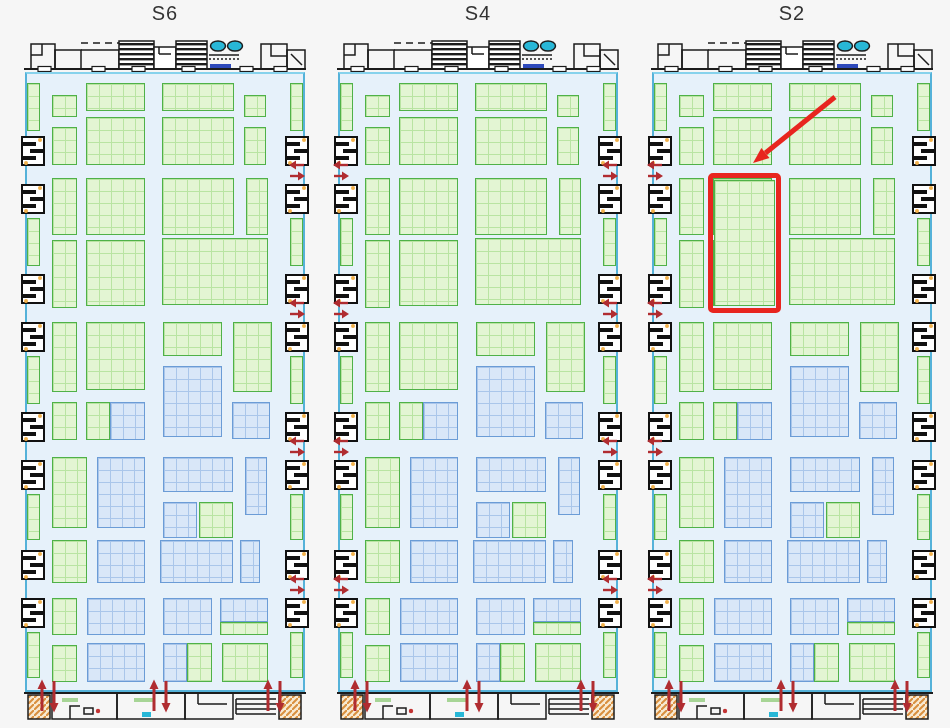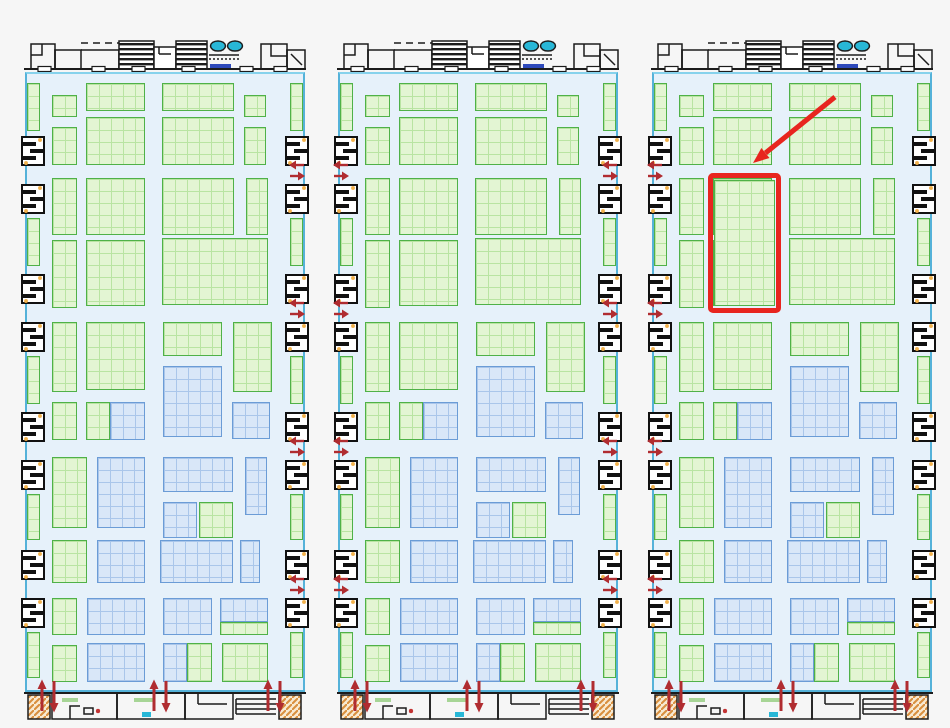--- a/index.html
+++ b/index.html
@@ -30,20 +30,21 @@
   .hl-box{position:absolute;box-sizing:border-box;border:5px solid #e8251f;border-radius:5px;z-index:6;}
   .hl-text{position:absolute;display:flex;flex-direction:column;align-items:center;justify-content:center;
            color:#e8251f;font-size:22px;line-height:27px;font-weight:600;z-index:7;letter-spacing:2px;}
   .annot{position:absolute;left:0;top:0;z-index:8;pointer-events:none;}
 </style>
 </head>
 <body>
 
 <div class="canvas">
   <section class="panel" style="left: 22px;">
+    <h2 class="title">S6</h2>
     <div class="plan">
         <div class="strip top">
 <svg width="286" height="34" viewBox="0 0 286 34">
  <defs>
   <pattern id="cmb0" width="6" height="5" patternUnits="userSpaceOnUse">
     <rect width="6" height="5" fill="#ffffff"></rect>
                 <rect width="6" height="2.4" fill="#1c1c1c"></rect>
   </pattern>
  </defs>
  <g stroke="#1c1c1c" stroke-width="1.5" fill="none">
@@ -323,20 +324,21 @@
  <g stroke="#b02c30" stroke-width="3" fill="#b02c30">
   <line x1="6" y1="33" x2="6" y2="9"></line>
               <path d="M1.5 11 L6 1.5 L10.5 11 z" stroke="none"></path>
   <line x1="18" y1="3" x2="18" y2="27"></line>
               <path d="M13.5 25 L18 34.5 L22.5 25 z" stroke="none"></path>
  </g>
 </svg></div>
       </div>
   </section>
   <section class="panel" style="left: 335px;">
+    <h2 class="title">S4</h2>
     <div class="plan">
         <div class="strip top">
 <svg width="286" height="34" viewBox="0 0 286 34">
  <defs>
   <pattern id="cmb1" width="6" height="5" patternUnits="userSpaceOnUse">
     <rect width="6" height="5" fill="#ffffff"></rect>
                 <rect width="6" height="2.4" fill="#1c1c1c"></rect>
   </pattern>
  </defs>
  <g stroke="#1c1c1c" stroke-width="1.5" fill="none">
@@ -616,20 +618,21 @@
  <g stroke="#b02c30" stroke-width="3" fill="#b02c30">
   <line x1="6" y1="33" x2="6" y2="9"></line>
               <path d="M1.5 11 L6 1.5 L10.5 11 z" stroke="none"></path>
   <line x1="18" y1="3" x2="18" y2="27"></line>
               <path d="M13.5 25 L18 34.5 L22.5 25 z" stroke="none"></path>
  </g>
 </svg></div>
       </div>
   </section>
   <section class="panel" style="left: 649px;">
+    <h2 class="title">S2</h2>
     <div class="plan">
         <div class="strip top">
 <svg width="286" height="34" viewBox="0 0 286 34">
  <defs>
   <pattern id="cmb2" width="6" height="5" patternUnits="userSpaceOnUse">
     <rect width="6" height="5" fill="#ffffff"></rect>
                 <rect width="6" height="2.4" fill="#1c1c1c"></rect>
   </pattern>
  </defs>
  <g stroke="#1c1c1c" stroke-width="1.5" fill="none">

